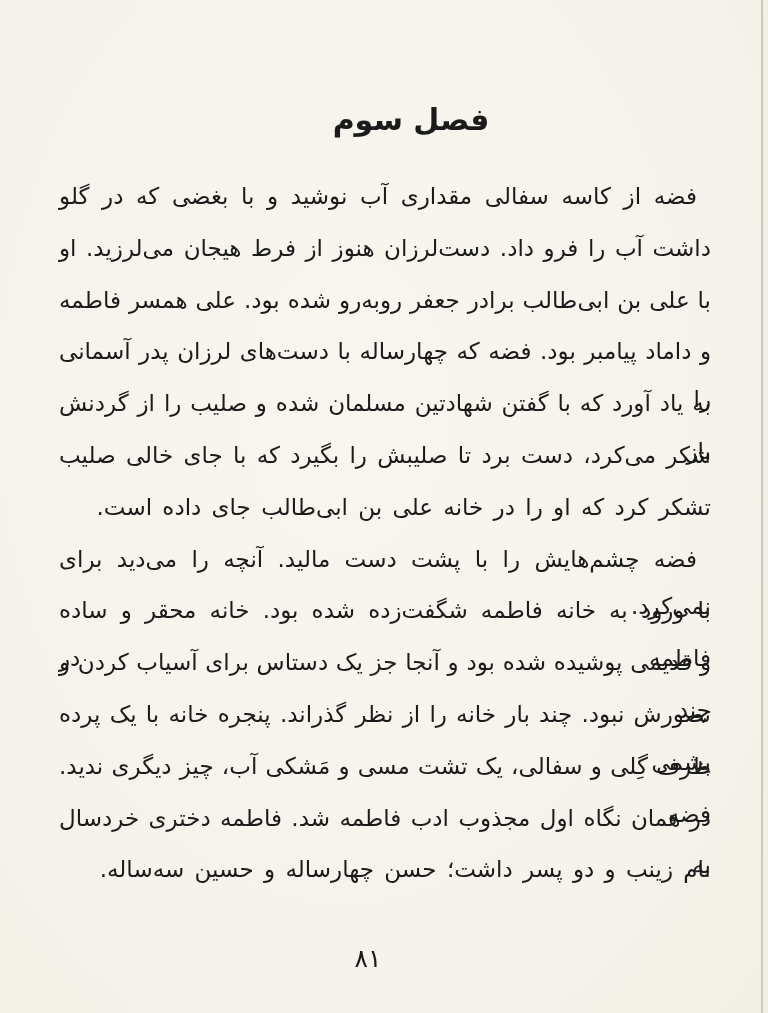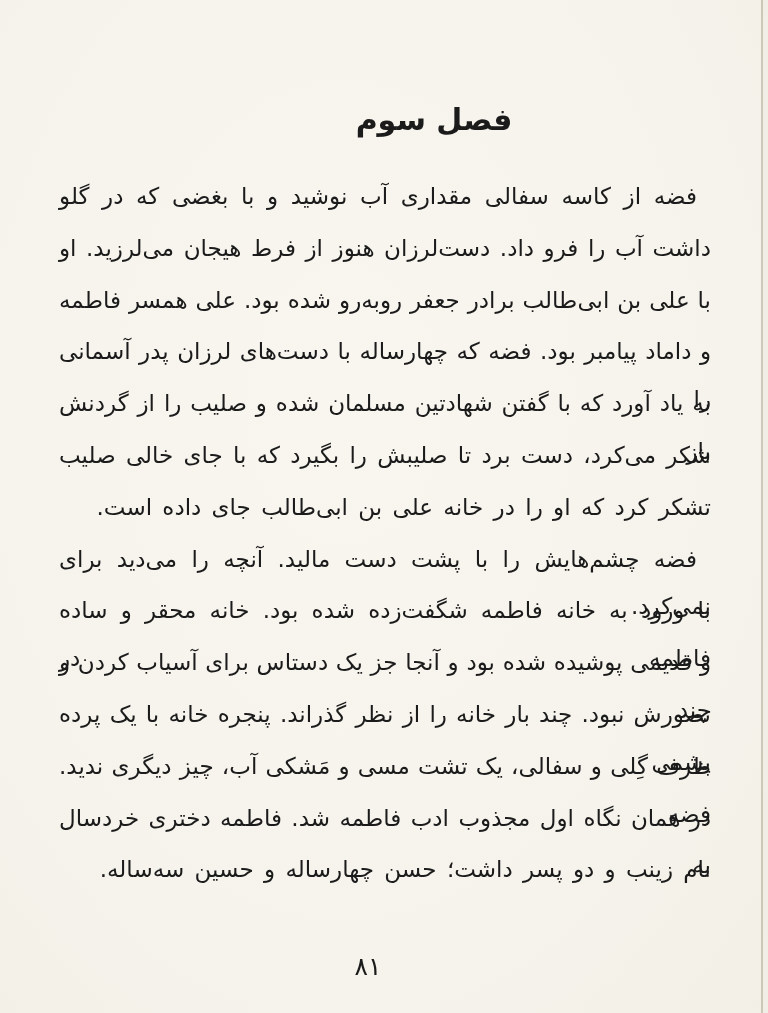--- a/index.html
+++ b/index.html
@@ -28,21 +28,21 @@
     position: absolute;
     top: 0;
     right: 5px;
     width: 2px;
     height: 100%;
     background: rgba(150, 140, 118, 0.40);
   }
   .heading {
     position: absolute;
     top: 102px;
-    left: 104px;          
+    left: 81px;          
     width: 660px;
     text-align: center;
     font-size: 30px;
     font-weight: bold;
     letter-spacing: 0;
     direction: rtl;
   }
   .body-text {
     position: absolute;
     top: 169px;
@@ -70,21 +70,20 @@
     word-spacing: 3px;
   }
   .folio {
     position: absolute;
     top: 944px;
     left: 0;
     width: 736px;
     text-align: center;
     font-size: 25px;
     direction: rtl;
-    margin-top: 8px;
   }
 </style>
 </head>
 <body>
 
 <div class="page">
 
   <div class="scan-strip"></div>
   <div class="scan-edge"></div>
 

